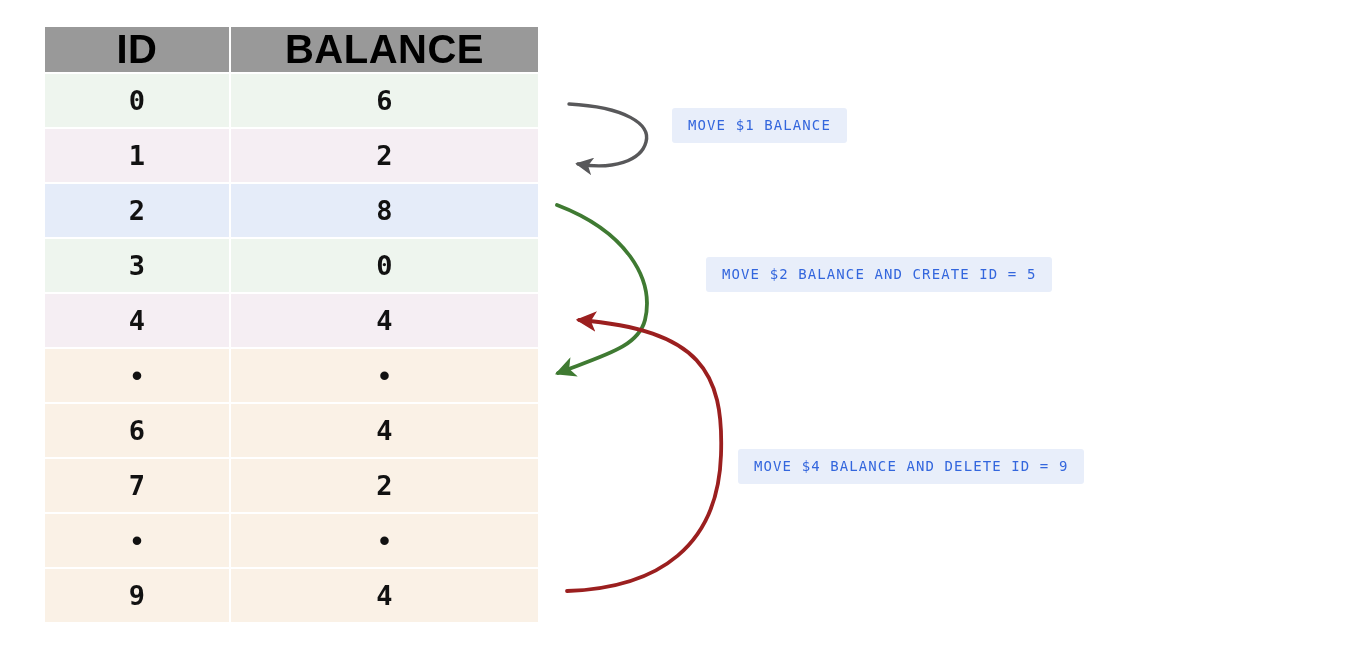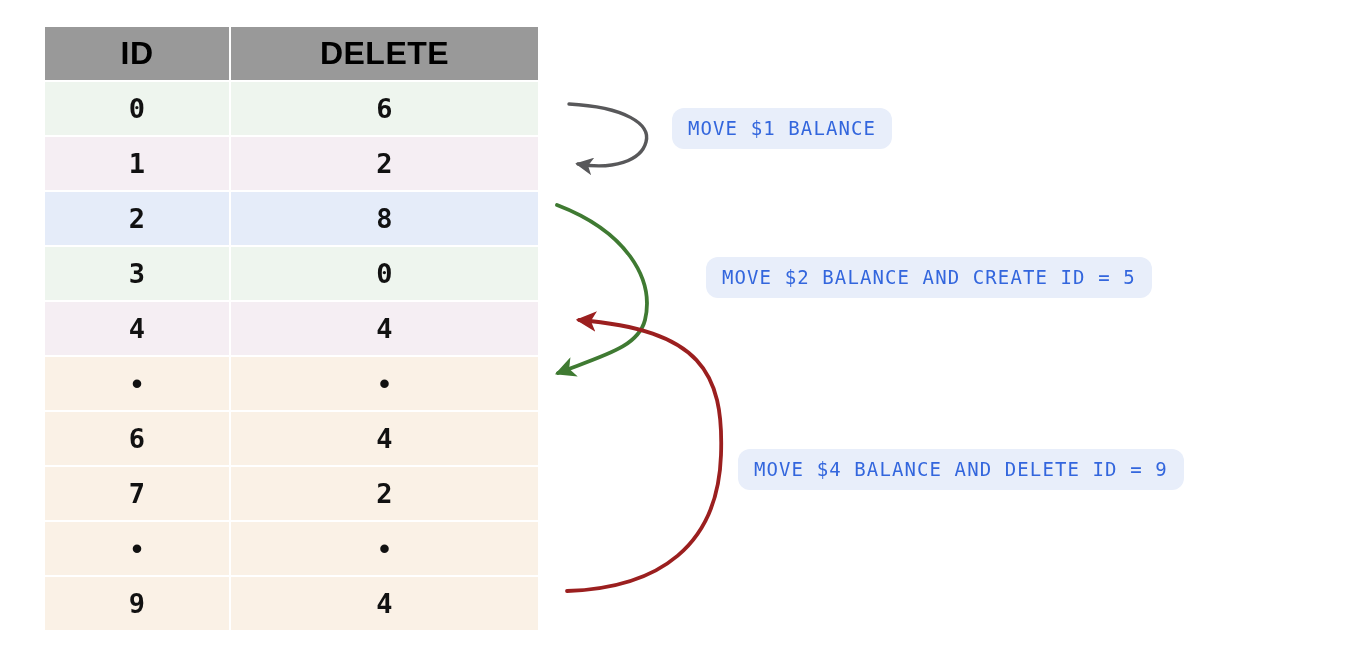--- a/index.html
+++ b/index.html
@@ -31,22 +31,22 @@
     margin: 0;
     text-align: center;
     vertical-align: middle;
   }
   #balance-table col.col-id    { width: 184px; }
   #balance-table col.col-bal   { width: 307px; }
 
   #balance-table thead th {
     background: #999999;
     color: #000000;
-    height: 53px;
-    font-size: 32px;
+    height: 43px;
+    font-size: 40px;
     font-weight: bold;
     font-family: "Liberation Sans", sans-serif;
     letter-spacing: 0.5px;
   }
 
   #balance-table tbody td {
     height: 53px;
     font-size: 27px;
     font-weight: bold;
     color: #111111;
@@ -72,42 +72,42 @@
     height: 648px;
     pointer-events: none;
   }
 
   
   .pill {
     position: absolute;
     background: #e8eefa;
     color: #3366dd;
     font-family: "DejaVu Sans Mono", monospace;
-    font-size: 19px;
+    font-size: 14px;
     letter-spacing: 1.1px;
     white-space: nowrap;
     padding: 9px 16px 10px 16px;
-    border-radius: 12px;
+    border-radius: 3px;
   }
   #pill-move-1 { left: 672px; top: 108px; }
   #pill-move-2 { left: 706px; top: 257px; }
   #pill-move-4 { left: 738px; top: 449px; text-align: right; }
 </style>
 </head>
 <body>
 
 <table id="balance-table">
   <colgroup>
     <col class="col-id">
     <col class="col-bal">
   </colgroup>
   <thead>
     <tr>
       <th>ID</th>
-      <th>DELETE</th>
+      <th>BALANCE</th>
     </tr>
   </thead>
   <tbody id="table-body">
       <tr class="tone-green">
         <td>0</td>
         <td>6</td>
       </tr>
       <tr class="tone-pink">
         <td>1</td>
         <td>2</td>

